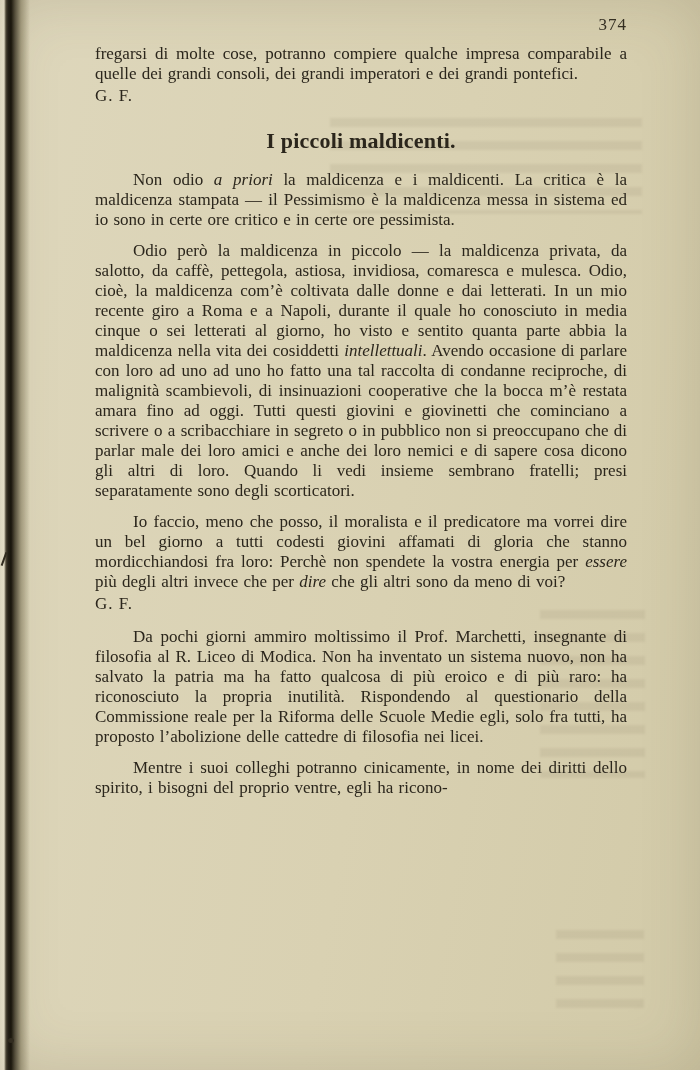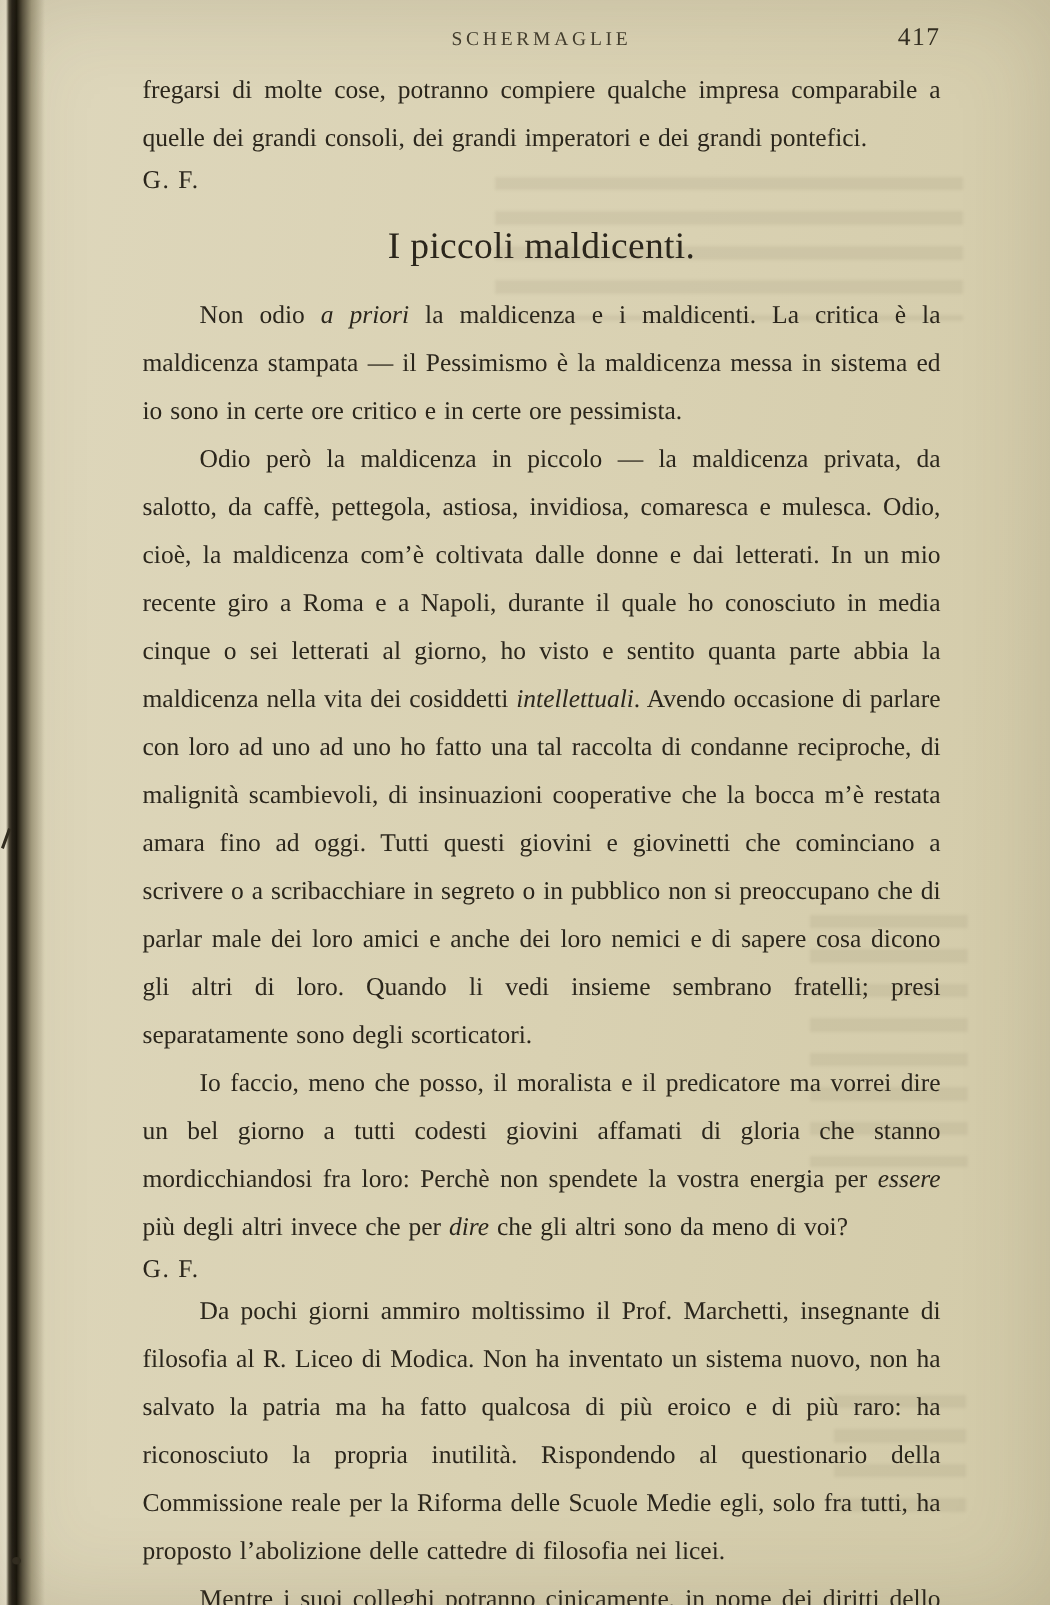--- a/index.html
+++ b/index.html
@@ -36,28 +36,28 @@
     position:absolute;left:0;right:0;text-align:center;
     font-size:13px;letter-spacing:2.5px;
   }
   .page-number{
     position:absolute;right:0;top:-3px;font-size:17px;letter-spacing:1px;color:#332e22;
   }
   .content{
     position:absolute;left:95px;top:44px;width:532px;color:var(--ink);
   }
   .para{
-    margin:0;text-align:justify;font-size:17px;line-height:32px;
+    margin:0;text-align:justify;font-size:17px;line-height:20px;
     word-spacing:1px;
   }
-  .para.indent{text-indent:38px;}
+  .para.indent{text-indent:38px;margin-top:11px;}
   .italic{font-style:italic;}
   .section-heading{
     margin:20px 0 16px;text-align:center;
-    font-size:25px;font-weight:normal;line-height:26px;letter-spacing:0.2px;
+    font-size:22px;font-weight:bold;line-height:26px;letter-spacing:0.2px;
     color:var(--ink);
   }
   .signature{
     font-size:17px;line-height:24px;text-align:left;padding-right:50px;
     letter-spacing:1px;color:var(--ink);
   }
   .bleed{
     position:absolute;pointer-events:none;opacity:0.5;filter:blur(1.2px);
   }
   .bleed-lines{
@@ -76,22 +76,21 @@
   <div class="binding-shadow"></div>
 
   <div class="bleed bleed-lines" style="left:330px;top:118px;width:312px;height:96px"></div>
   <div class="bleed bleed-lines" style="left:540px;top:610px;width:105px;height:168px"></div>
   <div class="bleed bleed-lines" style="left:556px;top:930px;width:88px;height:80px"></div>
 
   <div class="margin-mark" style="left:3px;top:552px;width:2px;height:14px;transform:rotate(20deg)"></div>
   <div class="margin-mark" style="left:8px;top:1038px;width:6px;height:5px;border-radius:50%"></div>
 
   <div class="header">
-    <span class="running-title">SCHERMAGLIE</span>
-    <span class="page-number">417</span>
+    <span class="page-number">374</span>
   </div>
 
   <div class="content" id="content">
       <section>
         <p class="para"><span>fregarsi di molte cose, potranno compiere qualche impresa comparabile a quelle dei grandi consoli, dei grandi imperatori e dei grandi pontefici.</span></p>
         <div class="signature">G. F.</div>
       </section>
       <section>
         <h2 class="section-heading">I piccoli maldicenti.</h2>
         <p class="para indent"><span>Non odio </span><span class="italic">a priori</span><span> la maldicenza e i maldicenti. La critica è la maldicenza stampata — il Pessimismo è la maldicenza messa in sistema ed io sono in certe ore critico e in certe ore pessimista.</span></p>

